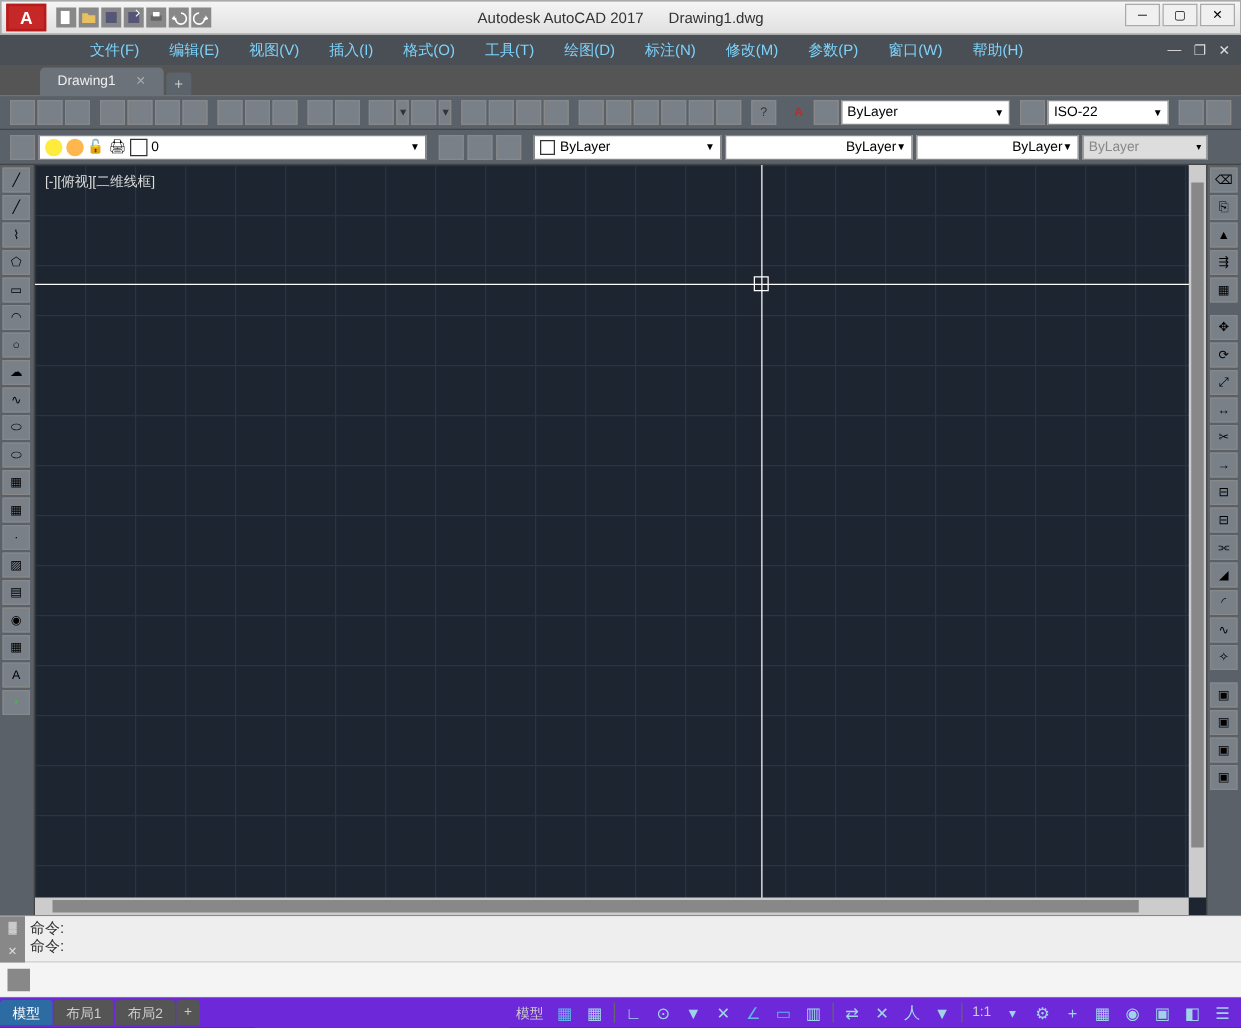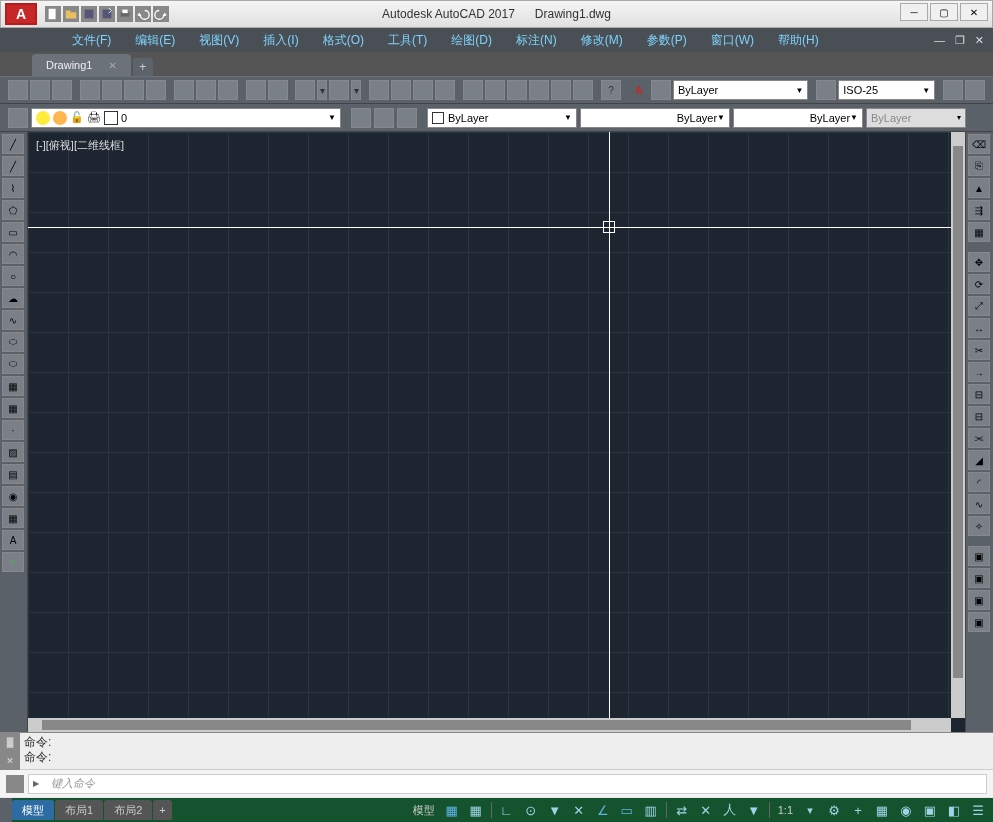--- a/index.html
+++ b/index.html
@@ -50,21 +50,21 @@
 .scrollbar-h .sb-thumb { height:10px; top:2px; left:14px; right:40px; }
 .scrollbar-v .sb-thumb { width:10px; left:2px; top:14px; bottom:40px; }
 .cmd-area { position:absolute; bottom:24px; left:0; right:0; height:66px; background:#e8e8e8; border-top:1px solid #888; }
 .cmd-hist { height:36px; background:#eee; padding:2px 24px; font-size:12px; color:#333; line-height:15px; }
 .cmd-line { height:28px; display:flex; align-items:center; padding:0 6px; gap:4px; background:#f4f4f5; border-top:1px solid #ccc; }
 .cmd-icon { width:18px; height:18px; background:#888; }
 .cmd-input { flex:1; height:20px; border:1px solid #ccc; background:#fff; font-size:11px; padding:0 22px; color:#999; font-style:italic; display:flex; align-items:center; position:relative; }
 .cmd-input:before { content:"▶"; position:absolute; left:4px; font-size:8px; color:#666; font-style:normal; }
 .cmd-gutter { position:absolute; left:0; top:0; bottom:28px; width:20px; background:#888; display:flex; flex-direction:column; justify-content:space-around; align-items:center; }
 .cmd-gutter span { font-size:9px; color:#ddd; }
-.statusbar { position:absolute; bottom:0; left:0; right:0; height:24px; background:#14532d; display:flex; align-items:center;margin-left:12px; }
+.statusbar { position:absolute; bottom:0; left:0; right:0; height:24px; background:#6d28d9; display:flex; align-items:center; }
 .layout-tabs { display:flex; align-items:center; height:100%; }
 .ltab { padding:0 10px; height:20px; font-size:11px; color:#ccc; display:flex; align-items:center; background:#555; margin-right:1px; cursor:pointer; border-radius:3px 3px 0 0; }
 .ltab.active { background:#2d6ca2; color:#fff; }
 .ltab.add { padding:0 6px; }
 .st-spacer { flex:1; }
 .st-grp { display:flex; align-items:center; gap:2px; height:100%; padding:0 4px; }
 .st-btn { width:22px; height:20px; display:flex; align-items:center; justify-content:center; color:#9fd4e8; font-size:11px; cursor:pointer; }
 .st-btn.on { color:#5fb4e8; }
 .st-btn .sym { font-size:13px; }
 .st-text { color:#ccc; font-size:11px; padding:0 4px; cursor:pointer; }
@@ -196,21 +196,21 @@
   <div class="tb-sep"></div>
   <div class="tb-btn" style="color:#c62828;font-weight:bold;background:#5a6169;border:none;">A</div>
   <div class="tb-btn"></div>
   <div class="tb-dd wide">
       <span>ByLayer</span>
       <span class="arr">▼</span>
     </div>
   <div class="tb-sep"></div>
   <div class="tb-btn"></div>
   <div class="tb-dd">
-      <span>ISO-25</span>
+      <span>ISO-22</span>
       <span class="arr">▼</span>
     </div>
   <div class="tb-sep"></div>
   <div class="tb-btn"></div>
   <div class="tb-btn"></div>
 </div>
 
 <div class="layerbar">
   <div class="tb-btn"></div>
   <div class="layer-dd layer-state">
@@ -362,23 +362,20 @@
   <div class="cmd-gutter">
       <span>▓</span>
       <span>✕</span>
     </div>
   <div class="cmd-hist">
     <div>命令:</div>
     <div>命令:</div>
   </div>
   <div class="cmd-line">
     <div class="cmd-icon"></div>
-    <div class="cmd-input">
-        <span>键入命令</span>
-      </div>
   </div>
 </div>
 
 <div class="statusbar">
   <div class="layout-tabs">
     <div class="ltab active">
         <span>模型</span>
       </div>
     <div class="ltab">
         <span>布局1</span>

